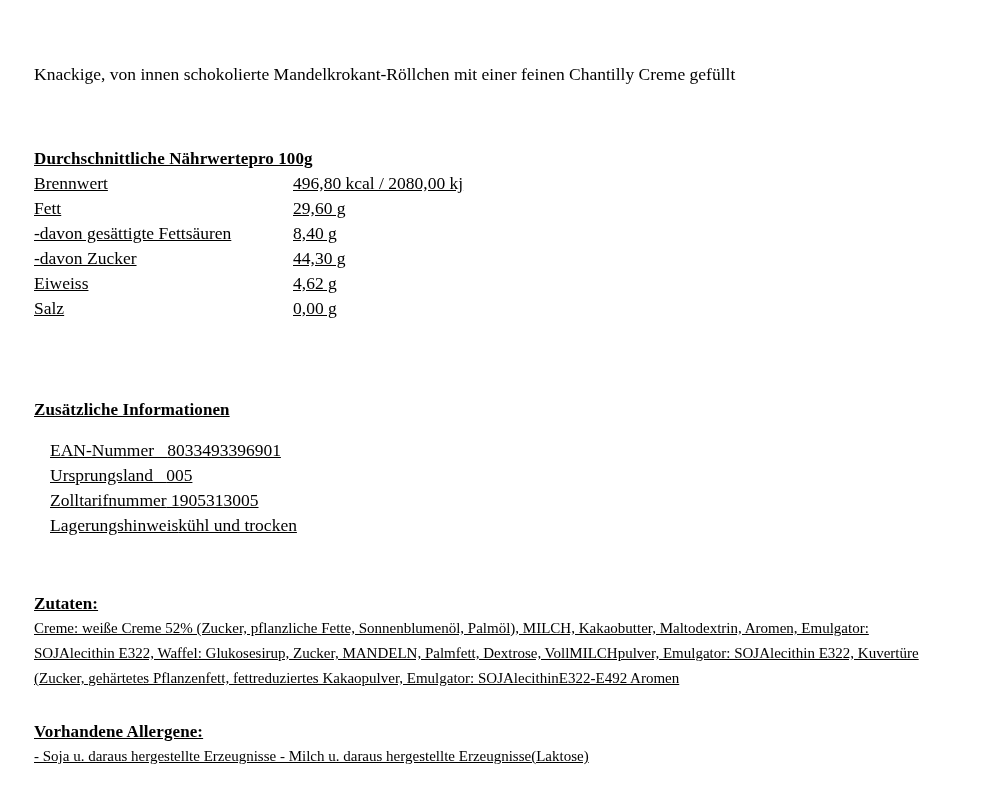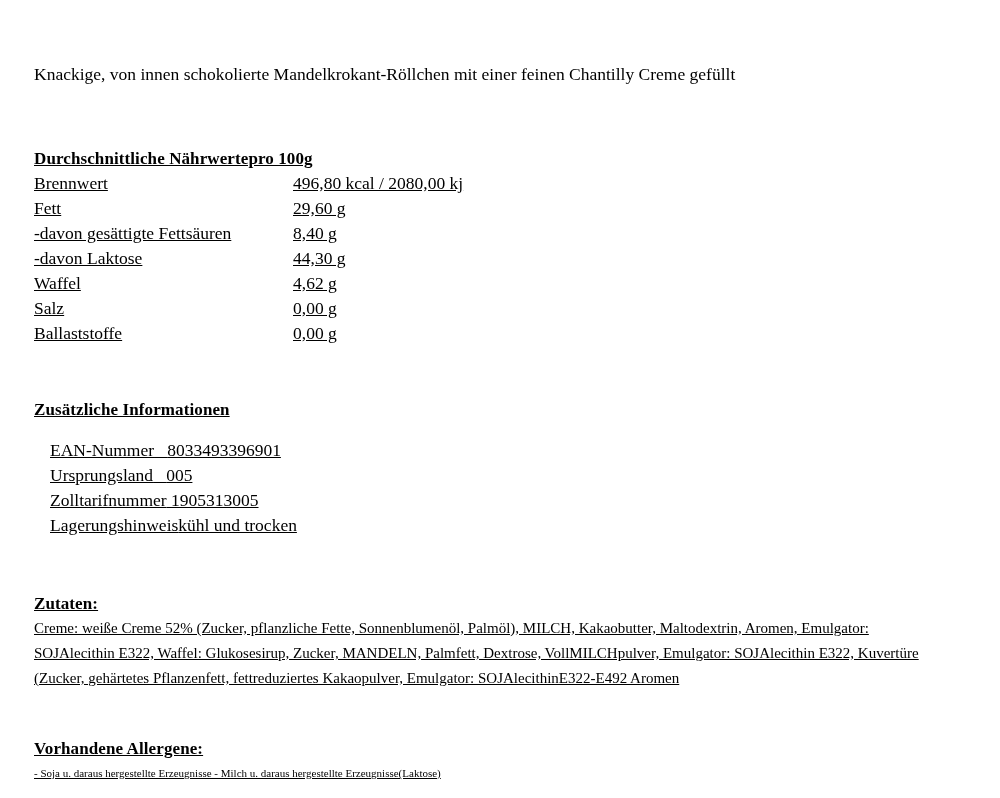--- a/index.html
+++ b/index.html
@@ -86,23 +86,23 @@
   #ingredients-section { top: 591px; }
   .body-text {
     font-size: 15px;
     line-height: 25px;
     margin: 0;
     width: 908px;
     text-align: left;
   }
 
   
-  #allergens-section { top: 736px; }
+  #allergens-section { top: 719px; }
   .allergen-text {
-    font-size: 11px;
+    font-size: 15px;
     line-height: 25px;
     margin: 0;
     width: 930px;
     white-space: nowrap;
   }
 </style>
 </head>
 <body style="background: rgb(255, 255, 255); color: rgb(0, 0, 0);">
 
 <div class="page">
@@ -119,33 +119,29 @@
         </tr>
         <tr>
           <td class="label">Fett</td>
           <td class="value">29,60 g</td>
         </tr>
         <tr>
           <td class="label">-davon gesättigte Fettsäuren</td>
           <td class="value">8,40 g</td>
         </tr>
         <tr>
-          <td class="label">-davon Laktose</td>
+          <td class="label">-davon Zucker</td>
           <td class="value">44,30 g</td>
         </tr>
         <tr>
-          <td class="label">Waffel</td>
+          <td class="label">Eiweiss</td>
           <td class="value">4,62 g</td>
         </tr>
         <tr>
           <td class="label">Salz</td>
-          <td class="value">0,00 g</td>
-        </tr>
-        <tr>
-          <td class="label">Ballaststoffe</td>
           <td class="value">0,00 g</td>
         </tr>
       </tbody>
     </table>
   </section>
 
   <section class="section" id="info-section">
     <h2 class="section-heading">Zusätzliche Informationen</h2>
     <ul class="info-list">
       <li><span class="info-label">EAN-Nummer</span><span class="info-gap">   </span><span class="info-value">8033493396901</span></li>

